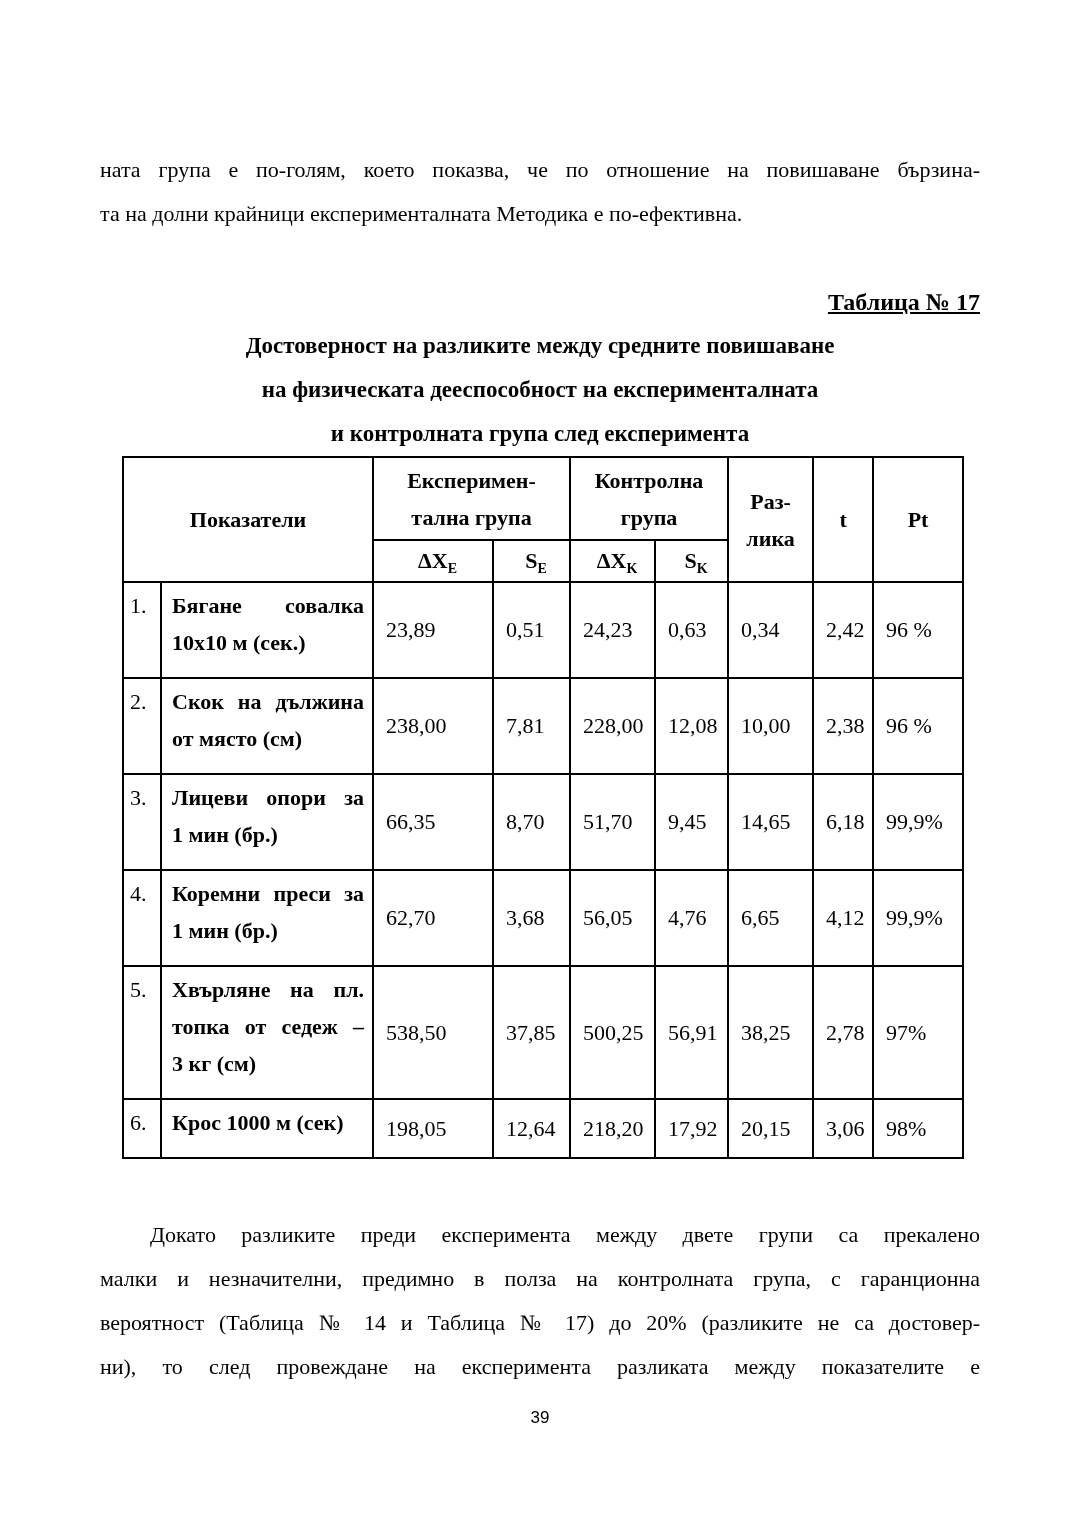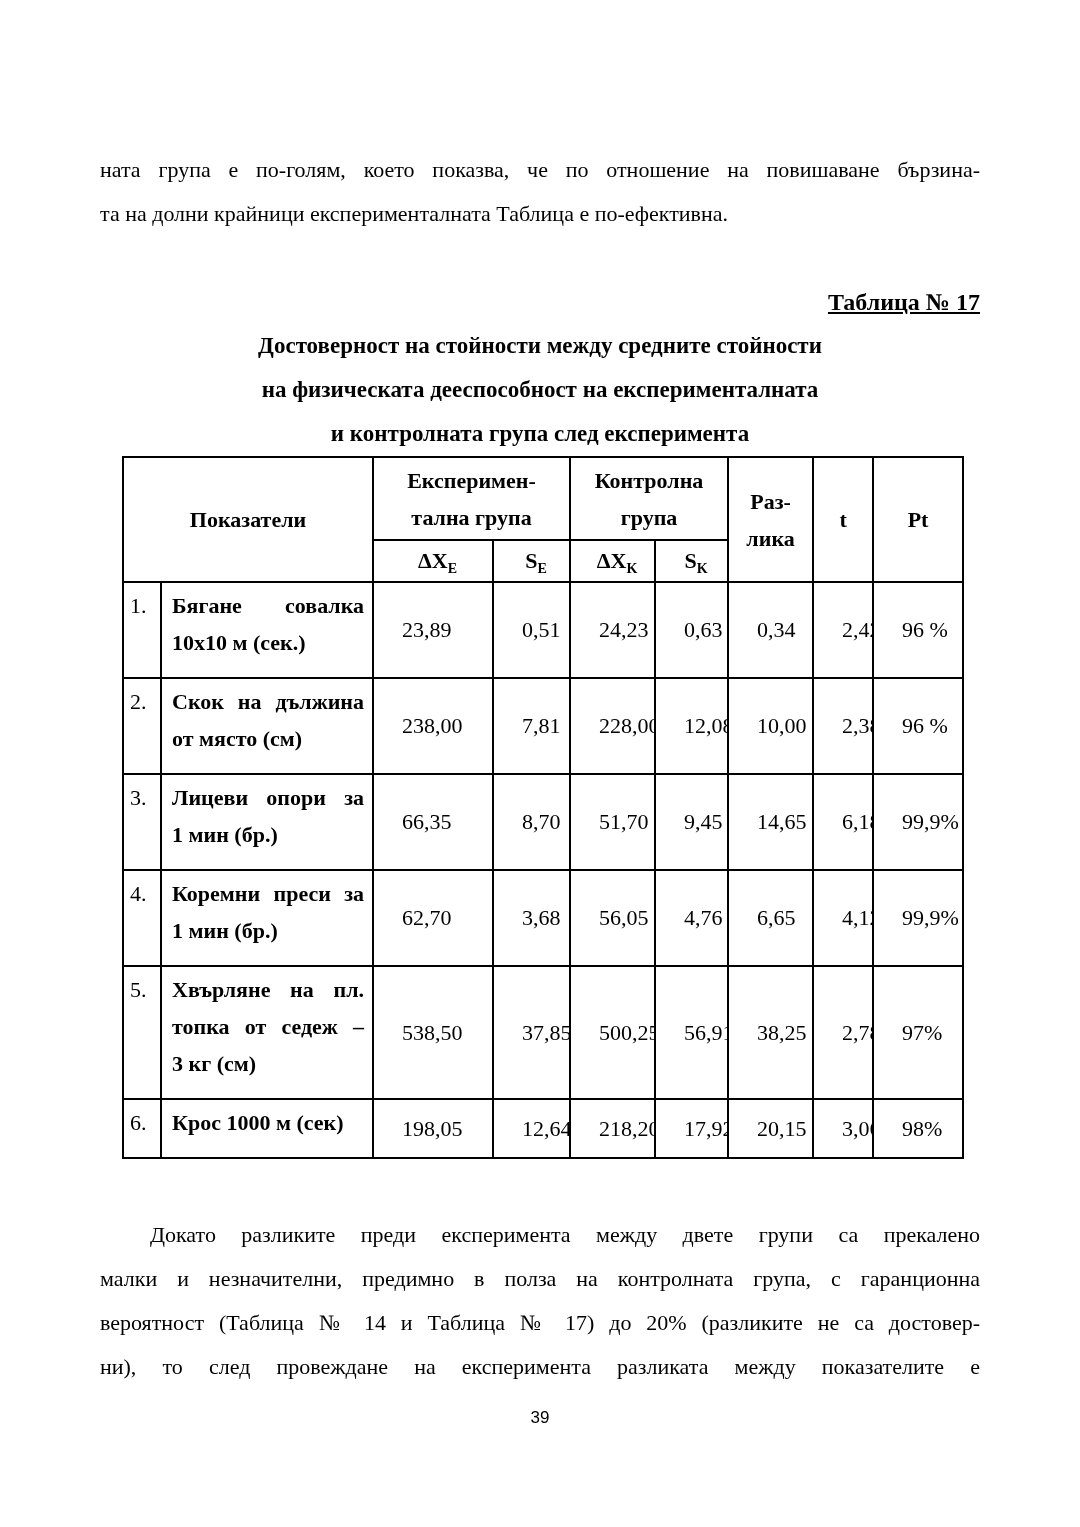--- a/index.html
+++ b/index.html
@@ -75,46 +75,46 @@
     vertical-align: top;
     font-weight: bold; font-size: 22px; line-height: 37px;
     padding: 4px 8px 16px 10px;
     margin-top: 20px;
   }
   .nline { text-align: justify; text-align-last: justify; }
   .nline.last { text-align: left; text-align-last: left; }
   .val {
     vertical-align: middle; text-align: left;
     font-size: 22px;
-    padding-left: 28px;
+    padding-left: 12px;
   }
 
   .page-number {
     position: absolute;
     top: 1408px; left: 0; right: 0;
     text-align: center;
     font-family: "Liberation Sans", sans-serif;
     font-size: 17px;
     color: #000000;
   }
 </style>
 </head>
 <body>
 
 <div class="content">
 
   <div class="para">
     <div class="pline">ната група е по-голям, което показва, че по отношение на повишаване бързина-</div>
-    <div class="pline short">та на долни крайници експерименталната Таблица е по-ефективна.</div>
+    <div class="pline short">та на долни крайници експерименталната Методика е по-ефективна.</div>
   </div>
 
   <div class="table-label">Таблица № 17</div>
 
   <div class="table-title">
-    <div>Достоверност на стойности между средните стойности</div>
+    <div>Достоверност на разликите между средните повишаване</div>
     <div>на физическата дееспособност на експерименталната</div>
     <div>и контролната група след експеримента</div>
   </div>
 
   <table class="stats">
     <colgroup>
       <col style="width:38px">
         <col style="width:212px">
         <col style="width:120px">
       <col style="width:77px">

